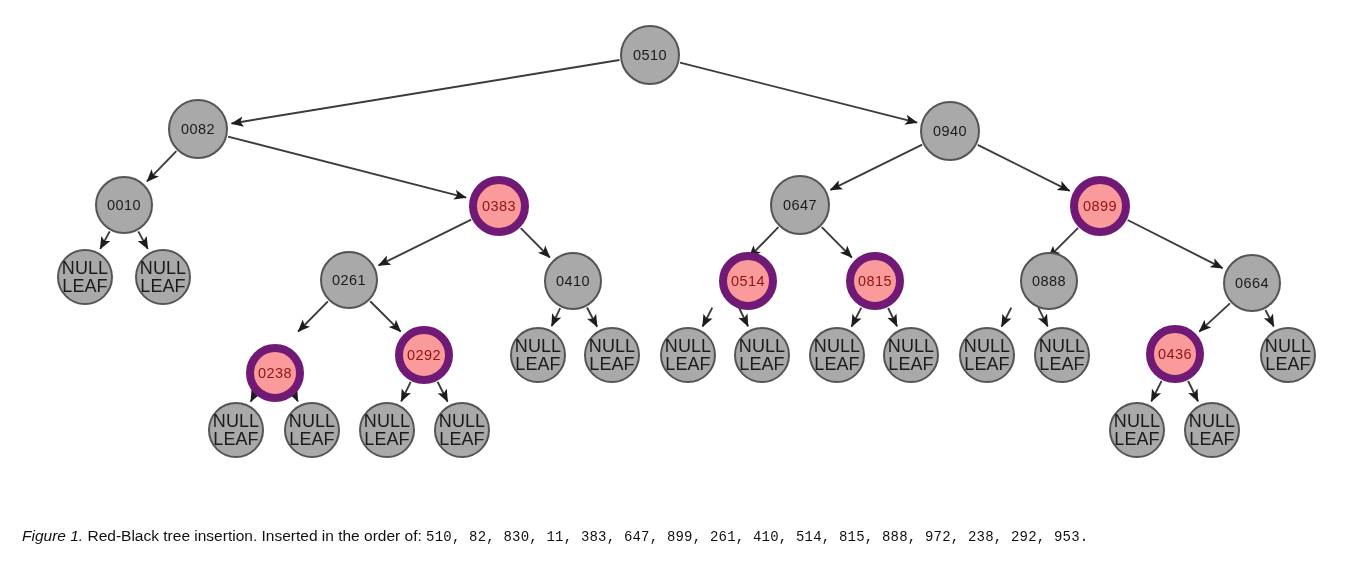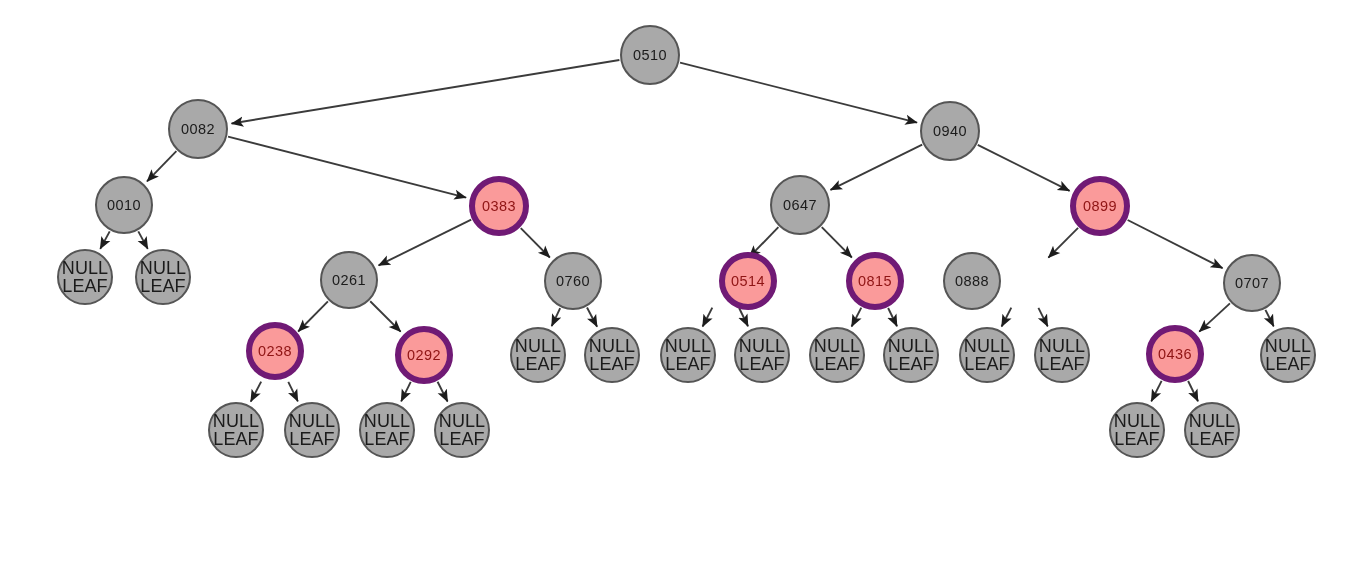--- a/index.html
+++ b/index.html
@@ -38,21 +38,21 @@
     text-align: right;
     user-select: none;
   }
   .node.black {
     background: #a9a9a9;
     border: 2px solid #555555;
     color: #1b1b1b;
   }
   .node.red {
     background: #fa9a9a;
-    border: 6px solid #701a75;
+    border: 8px solid #701a75;
     color: #8f1414;
   }
   .node.value {
     font-size: 14.5px;
     letter-spacing: 0.4px;
   }
   .node.leaf {
     font-size: 18px;
     letter-spacing: 0.1px;
   }
@@ -146,35 +146,35 @@
       <div class="node black value" style="left: 770px; top: 175px; width: 60px; height: 60px;">
         <span>0647</span>
       </div>
       <div class="node red value" style="left: 1070px; top: 176px; width: 60px; height: 60px;">
         <span>0899</span>
       </div>
       <div class="node black value" style="left: 320px; top: 251px; width: 58px; height: 58px;">
         <span>0261</span>
       </div>
       <div class="node black value" style="left: 544px; top: 252px; width: 58px; height: 58px;">
-        <span>0760</span>
+        <span>0410</span>
       </div>
       <div class="node red value" style="left: 719px; top: 252px; width: 58px; height: 58px;">
         <span>0514</span>
       </div>
       <div class="node red value" style="left: 846px; top: 252px; width: 58px; height: 58px;">
         <span>0815</span>
       </div>
-      <div class="node black value" style="left: 943px; top: 252px; width: 58px; height: 58px;">
+      <div class="node black value" style="left: 1020px; top: 252px; width: 58px; height: 58px;">
         <span>0888</span>
       </div>
       <div class="node black value" style="left: 1223px; top: 254px; width: 58px; height: 58px;">
-        <span>0707</span>
-      </div>
-      <div class="node red value" style="left: 246px; top: 322px; width: 58px; height: 58px;">
+        <span>0664</span>
+      </div>
+      <div class="node red value" style="left: 246px; top: 344px; width: 58px; height: 58px;">
         <span>0238</span>
       </div>
       <div class="node red value" style="left: 395px; top: 326px; width: 58px; height: 58px;">
         <span>0292</span>
       </div>
       <div class="node red value" style="left: 1146px; top: 325px; width: 58px; height: 58px;">
         <span>0436</span>
       </div>
       <div class="node black leaf" style="left: 57px; top: 249px; width: 56px; height: 56px;">
         <span class="ln">NULL</span>
@@ -239,14 +239,19 @@
       <div class="node black leaf" style="left: 1109px; top: 402px; width: 56px; height: 56px;">
         <span class="ln">NULL</span>
         <span class="ln">LEAF</span>
       </div>
       <div class="node black leaf" style="left: 1184px; top: 402px; width: 56px; height: 56px;">
         <span class="ln">NULL</span>
         <span class="ln">LEAF</span>
       </div>
     </div>
 
+  <div id="caption">
+    <span class="fig-label">Figure 1.</span>
+    <span class="fig-text">Red-Black tree insertion. Inserted in the order of:</span>
+    <span class="order-list">510, 82, 830, 11, 383, 647, 899, 261, 410, 514, 815, 888, 972, 238, 292, 953.</span>
+  </div>
 
 </div>
 
 </body></html>

